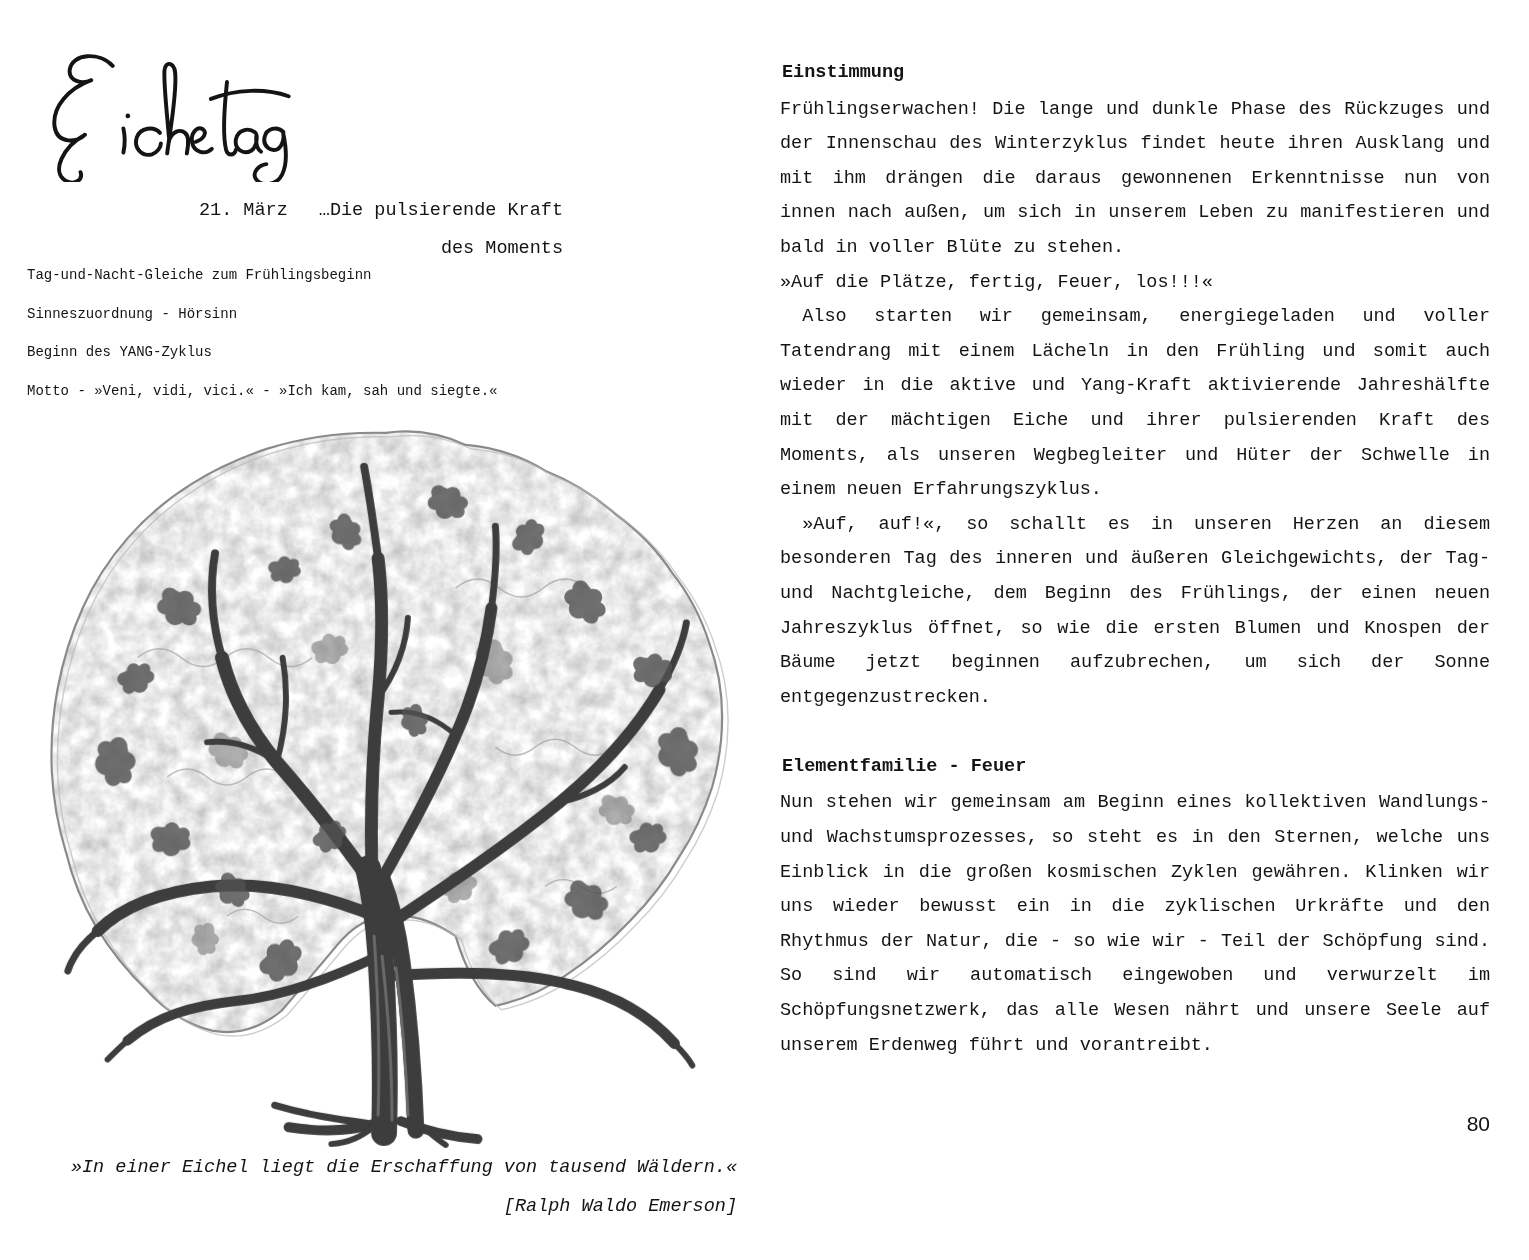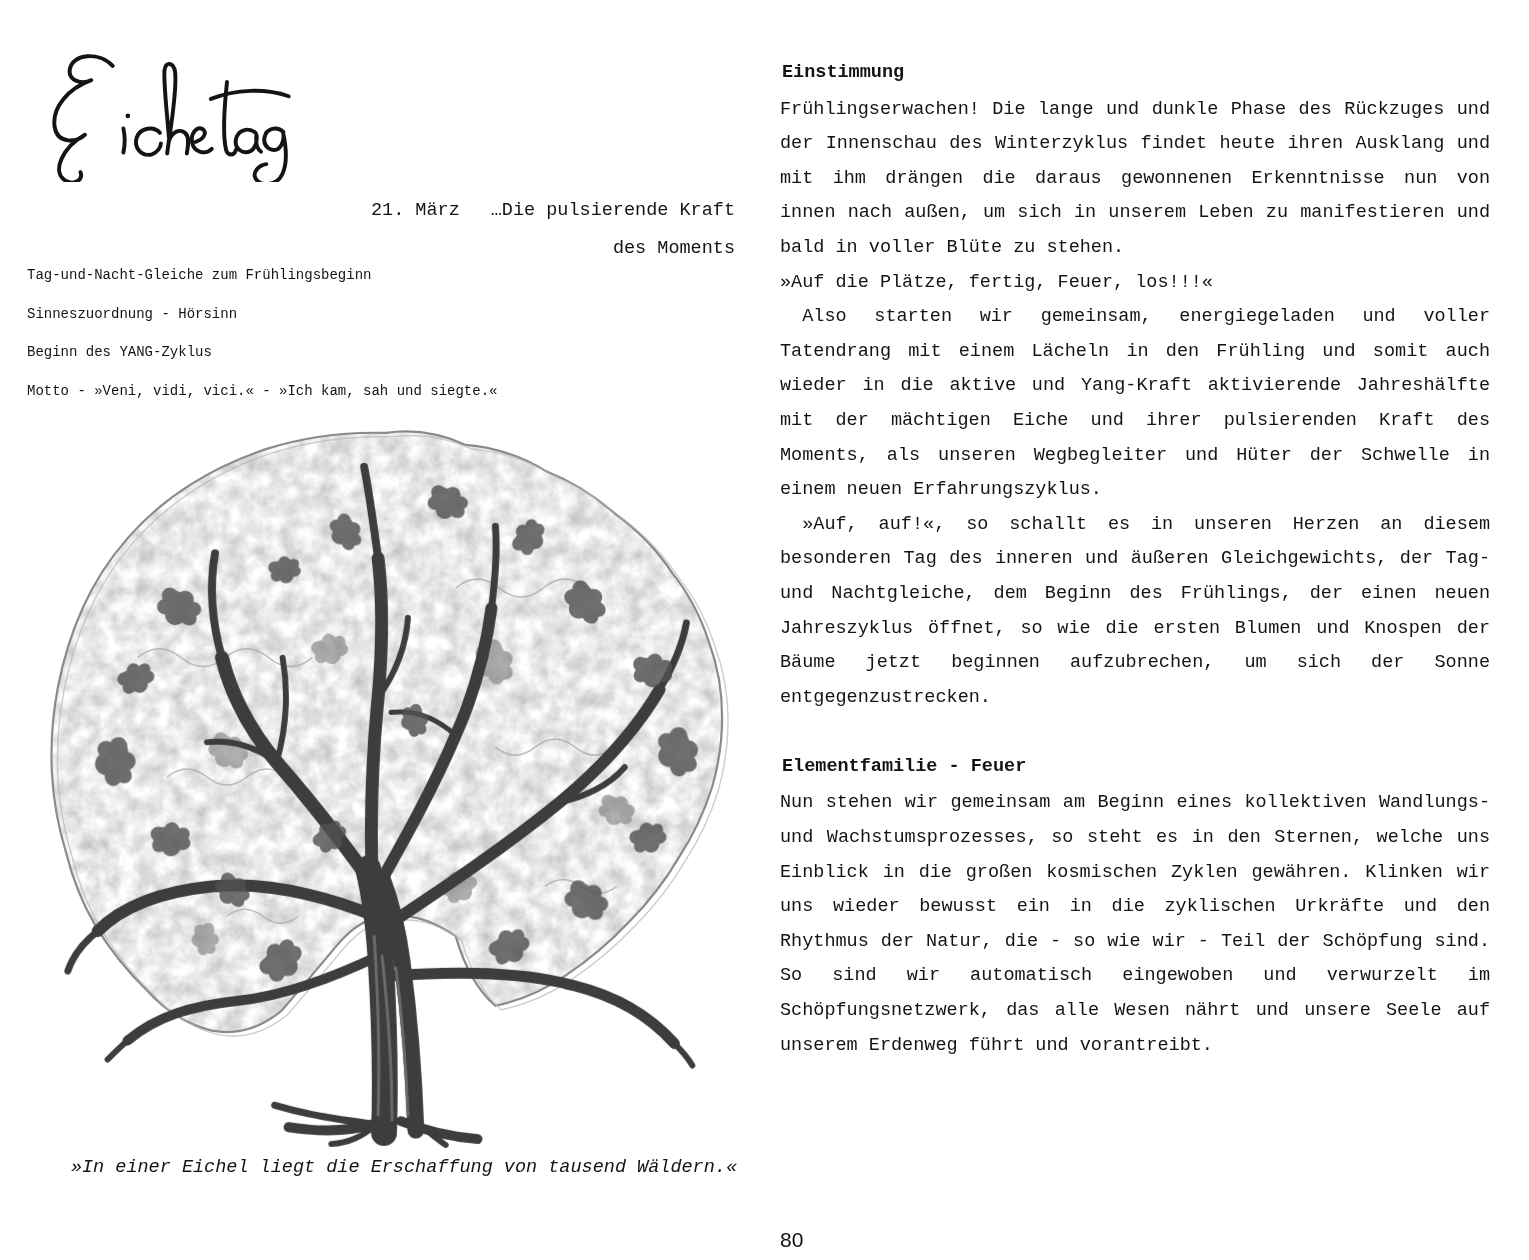--- a/index.html
+++ b/index.html
@@ -3,34 +3,34 @@
 <meta charset="utf-8">
 <style>
   html,body{margin:0;padding:0;background:#ffffff;}
   .page{
     position:relative;width:1529px;height:1260px;background:#ffffff;
     font-family:"Liberation Mono", monospace;color:#141414;overflow:hidden;
   }
   
   .script-title{position:absolute;left:26px;top:48px;width:268px;height:134px;}
   .meta-row{position:absolute;left:27px;top:192px;width:708px;display:flex;
-    justify-content:flex-end;font-size:18.5px;line-height:37.5px;}
+    justify-content:center;font-size:18.5px;line-height:37.5px;}
   .tagline{text-align:right;margin-left:31px;}
   .facts{position:absolute;left:27px;top:256px;width:708px;font-size:14px;line-height:38.6px;}
   .tree-wrap{position:absolute;left:28px;top:416px;width:716px;height:732px;}
   .quote-block{position:absolute;left:27px;top:1148px;width:710px;text-align:right;
     font-style:italic;font-size:18.5px;line-height:39px;}
   
   .right-col{position:absolute;left:780px;top:54px;width:710px;font-size:18.5px;
     line-height:34.6px;text-align:justify;}
   .section-heading{font-weight:bold;text-align:left;margin:2px;font-size:18.5px;}
   .right-col p{margin:0;}
   .indent{text-indent:2ch;}
   .section-2{margin-top:34.6px;}
-  .page-number{position:absolute;left:780px;top:1228px;width:710px;text-align:left;
+  .page-number{position:absolute;left:780px;top:1112px;width:710px;text-align:right;
     font-family:"Liberation Sans", sans-serif;font-size:21px;color:#111;}
 </style>
 </head>
 <body>
 
 <div class="page">
 
   <div class="script-title" title="Eichetag">
     <svg viewBox="0 0 300 150" width="268" height="134">
       <g stroke="#141414" stroke-width="4.4" fill="none" stroke-linecap="round" stroke-linejoin="round">
@@ -159,20 +159,21 @@
         <use href="#clump" transform="translate(560,480) scale(1.1) rotate(20)"></use>
         <use href="#clump" transform="translate(480,530) scale(1.0) rotate(-45)"></use>
         <use href="#clump" transform="translate(390,300) scale(0.8) rotate(60)"></use>
         <use href="#clump" transform="translate(300,420) scale(0.85) rotate(-55)"></use>
       </g>
     </svg>
   </div>
 
   <div class="quote-block">
     <div>»In einer Eichel liegt die Erschaffung von tausend Wäldern.«</div>
+    <div>[Ralph Waldo Emerson]</div>
   </div>
 
   <div class="right-col">
     <h2 class="section-heading">Einstimmung</h2>
     <p>Frühlingserwachen! Die lange und dunkle Phase des Rückzuges und der Innenschau des Winterzyklus findet heute ihren Ausklang und mit ihm drängen die daraus gewonnenen Erkenntnisse nun von innen nach außen, um sich in unserem Leben zu manifestieren und bald in voller Blüte zu stehen.</p>
     <p>»Auf die Plätze, fertig, Feuer, los!!!«</p>
     <p class="indent">Also starten wir gemeinsam, energiegeladen und voller Tatendrang mit einem Lächeln in den Frühling und somit auch wieder in die aktive und Yang-Kraft aktivierende Jahreshälfte mit der mächtigen Eiche und ihrer pulsierenden Kraft des Moments, als unseren Wegbegleiter und Hüter der Schwelle in einem neuen Erfahrungszyklus.</p>
     <p class="indent">»Auf, auf!«, so schallt es in unseren Herzen an diesem besonderen Tag des inneren und äußeren Gleichgewichts, der Tag- und Nachtgleiche, dem Beginn des Frühlings, der einen neuen Jahreszyklus öffnet, so wie die ersten Blumen und Knospen der Bäume jetzt beginnen aufzubrechen, um sich der Sonne entgegenzustrecken.</p>
 
     <h2 class="section-heading section-2">Elementfamilie - Feuer</h2>

